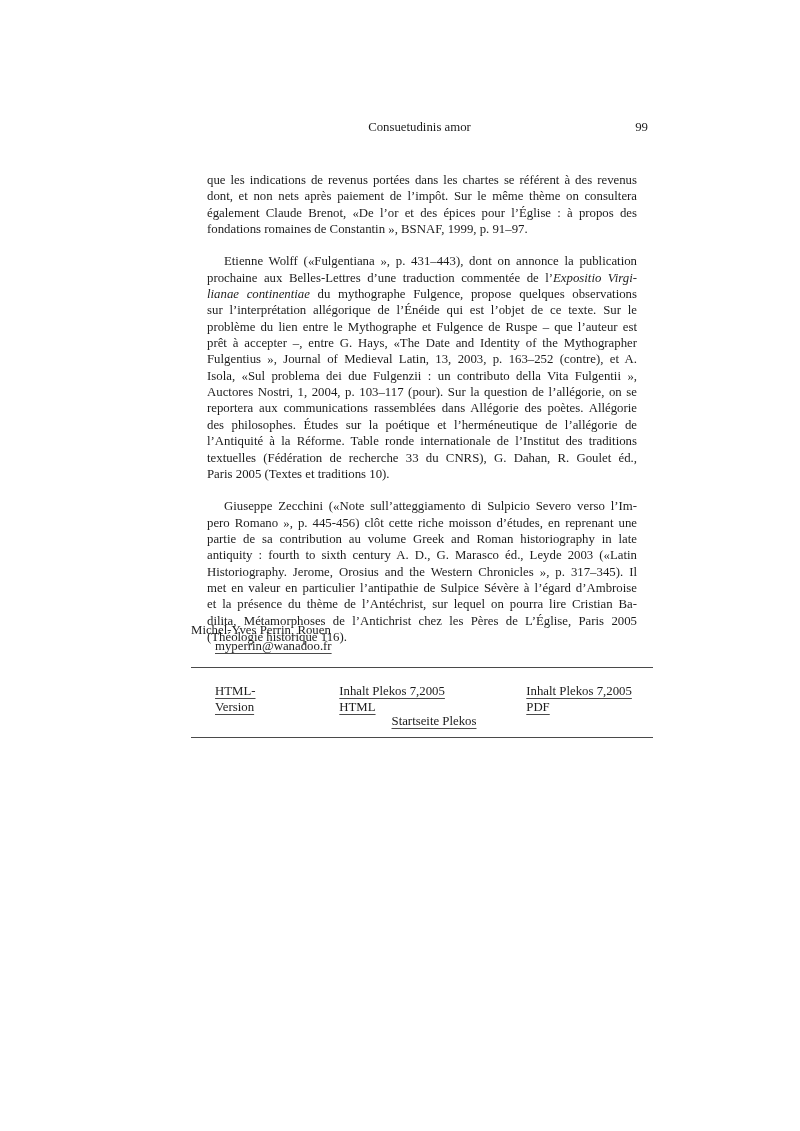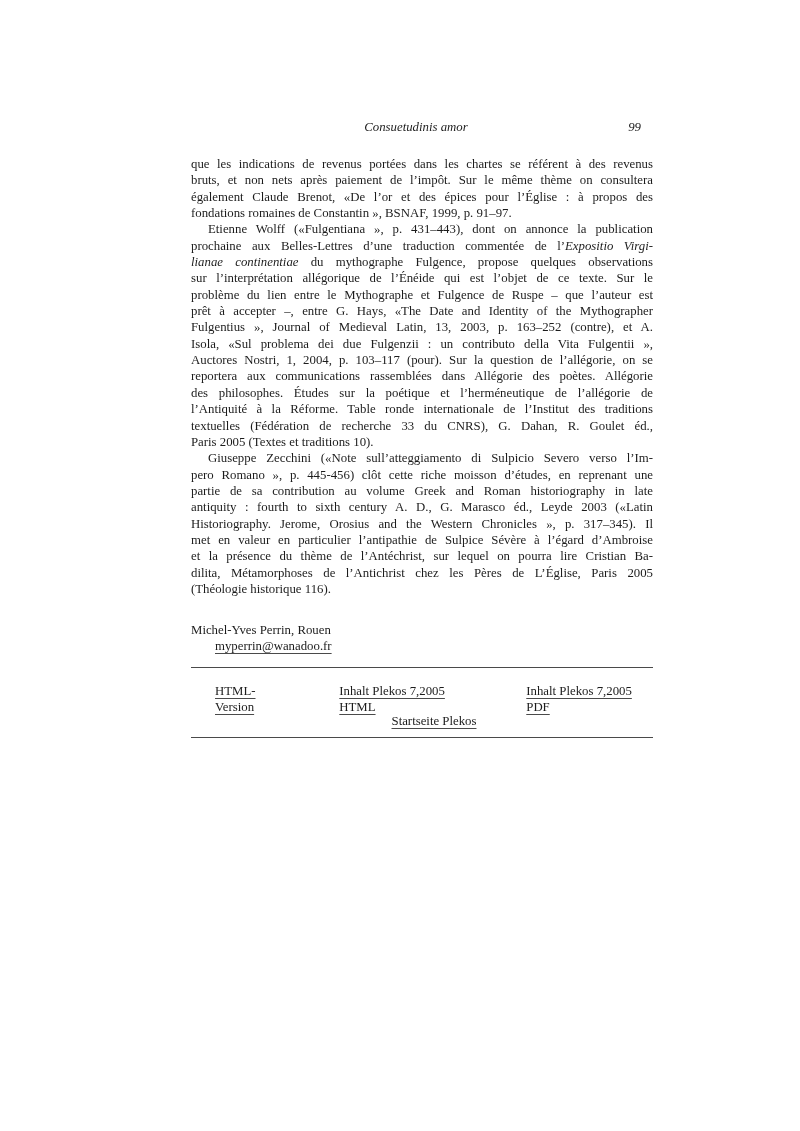--- a/index.html
+++ b/index.html
@@ -25,40 +25,39 @@
     position: absolute;
     left: 191px;
     top: 0;
     width: 462px;
     height: 100%;
   }
   .running-header {
     position: absolute;
     top: 119px;
     left: 0;
-    right: 12px;
+    right: 5px;
     text-align: center;
     font-size: 12.8px;
     line-height: 16px;
-    font-style: italic;
   }
   .pagenum {
     position: absolute;
     right: 0;
     top: 0;
   }
   .article-body {
     position: absolute;
     top: 156px;
     left: 0;
     width: 100%;
     font-size: 12.8px;
     line-height: 16.35px;
   }
-  .para { margin: 0; }
+  .para { margin: 16px; }
   .line {
     text-align: justify;
     text-align-last: justify;
     white-space: normal;
   }
   .line.last { text-align-last: left; }
   .line.indent { text-indent: 17px; }
   .it { font-style: italic; }
   .signature {
     position: absolute;
@@ -113,21 +112,21 @@
   <div class="content">
 
     <div class="running-header">
       <span>Consuetudinis amor</span>
       <span class="pagenum">99</span>
     </div>
 
     <div class="article-body">
         <div class="para">
           <div class="line"><span>que les indications de revenus portées dans les chartes se référent à des revenus</span></div>
-          <div class="line"><span>bruts, et non nets après paiement de l’impôt. Sur le même thème on consultera</span></div>
+          <div class="line"><span>dont, et non nets après paiement de l’impôt. Sur le même thème on consultera</span></div>
           <div class="line"><span>également Claude Brenot, «De l’or et des épices pour l’Église : à propos des</span></div>
           <div class="line last"><span>fondations romaines de Constantin », BSNAF, 1999, p. 91–97.</span></div>
         </div>
         <div class="para">
           <div class="line indent"><span>Etienne Wolff («Fulgentiana », p. 431–443), dont on annonce la publication</span></div>
           <div class="line"><span>prochaine aux Belles-Lettres d’une traduction commentée de l’</span><span class="it">Expositio Virgi-</span></div>
           <div class="line"><span class="it">lianae continentiae</span><span> du mythographe Fulgence, propose quelques observations</span></div>
           <div class="line"><span>sur l’interprétation allégorique de l’Énéide qui est l’objet de ce texte. Sur le</span></div>
           <div class="line"><span>problème du lien entre le Mythographe et Fulgence de Ruspe – que l’auteur est</span></div>
           <div class="line"><span>prêt à accepter –, entre G. Hays, «The Date and Identity of the Mythographer</span></div>

